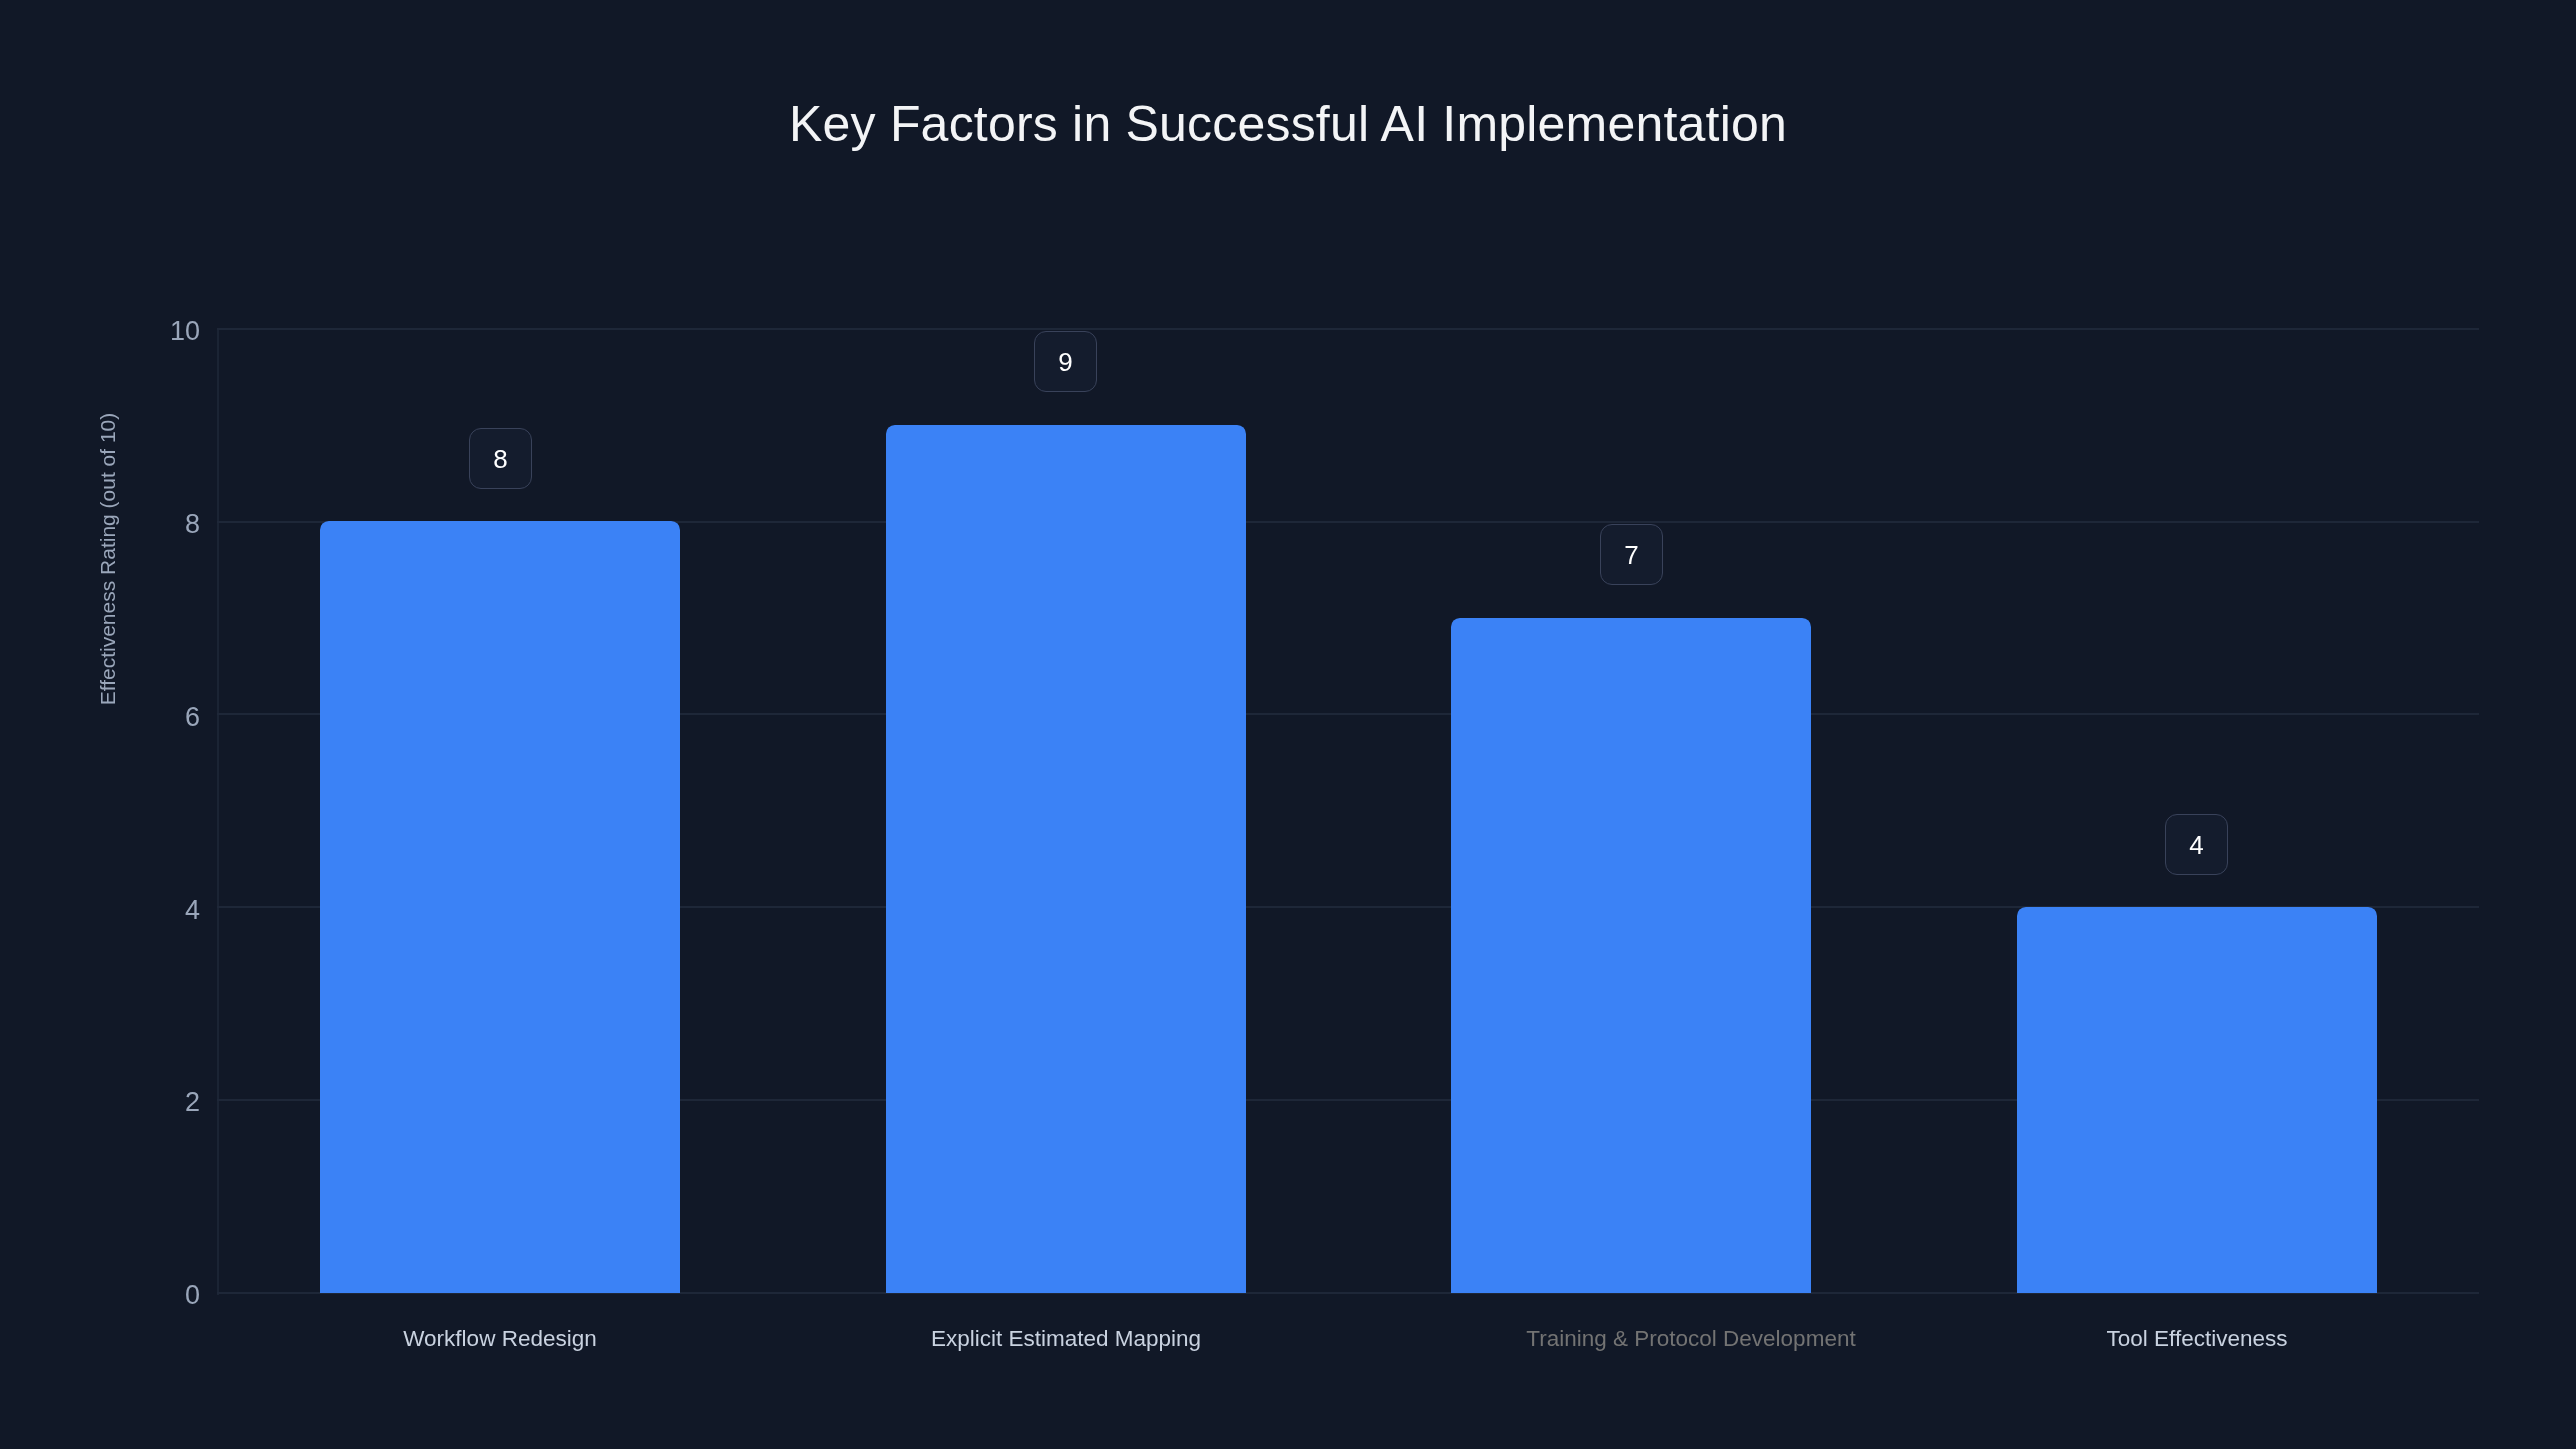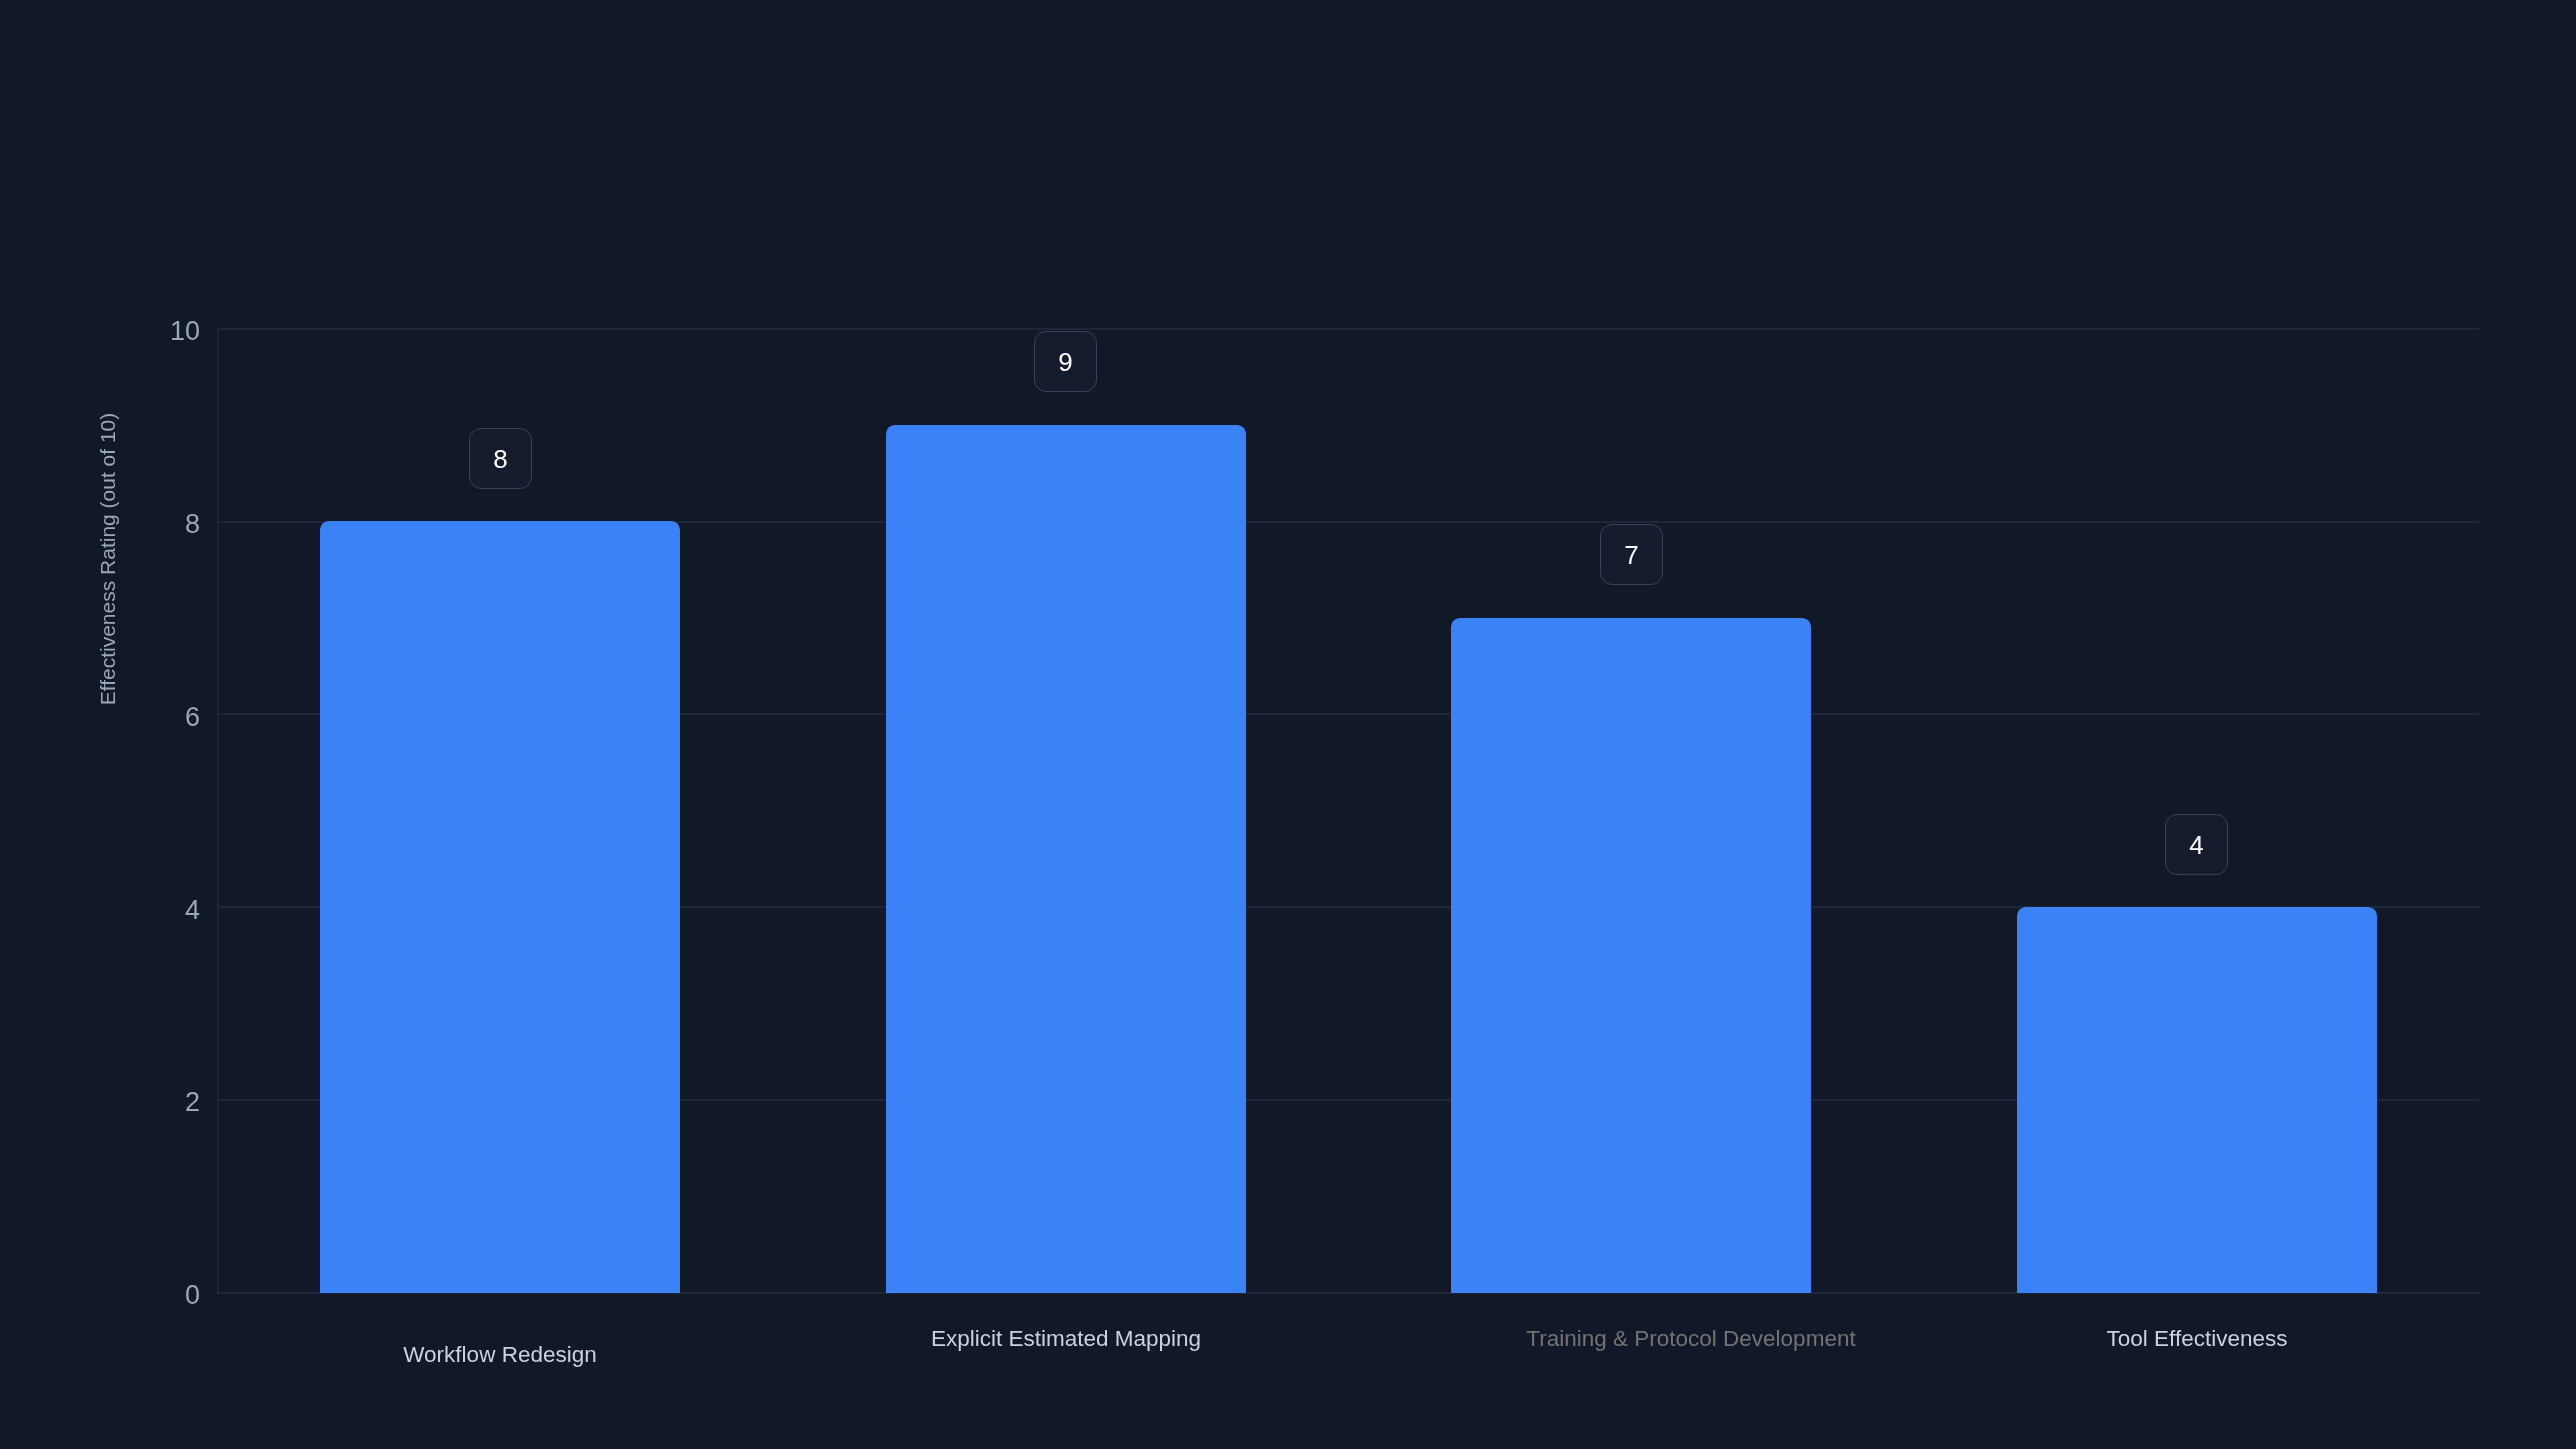--- a/index.html
+++ b/index.html
@@ -122,20 +122,21 @@
     text-align: center;
     line-height: 1;
     white-space: nowrap;
   }
 </style>
 </head>
 <body>
 
 <div id="canvas">
 
+  <div id="chart-title">Key Factors in Successful AI Implementation</div>
 
 
   <div id="y-axis-title">Effectiveness Rating (out of 10)</div>
 
   <div id="axis-left-line"></div>
 
   <div id="gridlines-layer">
       <div class="gridline" style="left: 217px; top: 1292px; width: 2262px; position: absolute; background: rgb(30, 39, 56);"></div>
       <div class="gridline" style="left: 217px; top: 1099px; width: 2262px; position: absolute; background: rgb(30, 39, 56);"></div>
       <div class="gridline" style="left: 217px; top: 906px; width: 2262px; position: absolute; background: rgb(30, 39, 56);"></div>
@@ -157,20 +158,20 @@
       <div class="bar" style="left: 1451px; top: 618px; width: 360px; height: 675px; background: rgb(59, 130, 246);"></div>
       <div class="bar" style="left: 2017px; top: 907px; width: 360px; height: 386px; background: rgb(59, 130, 246);"></div>
     </div>
   <div id="badges-layer">
       <div class="value-badge" style="left: 469px; top: 428px; background: rgb(20, 28, 45); border-color: rgb(57, 66, 90); color: rgb(255, 255, 255);">8</div>
       <div class="value-badge" style="left: 1034px; top: 331px; background: rgb(20, 28, 45); border-color: rgb(57, 66, 90); color: rgb(255, 255, 255);">9</div>
       <div class="value-badge" style="left: 1600px; top: 524px; background: rgb(20, 28, 45); border-color: rgb(57, 66, 90); color: rgb(255, 255, 255);">7</div>
       <div class="value-badge" style="left: 2165px; top: 814px; background: rgb(20, 28, 45); border-color: rgb(57, 66, 90); color: rgb(255, 255, 255);">4</div>
     </div>
   <div id="xtick-layer">
-      <div class="x-tick-label" style="left: 217px; width: 566px; color: rgb(201, 210, 224); margin-top: 16px;">Workflow Redesign</div>
+      <div class="x-tick-label" style="left: 217px; width: 566px; color: rgb(201, 210, 224);">Workflow Redesign</div>
       <div class="x-tick-label" style="left: 783px; width: 566px; color: rgb(201, 210, 224);">Explicit Estimated Mapping</div>
       <div class="x-tick-label" style="left: 1408px; width: 566px; color: #737373;">Training &amp; Protocol Development</div>
       <div class="x-tick-label" style="left: 1914px; width: 566px; color: rgb(201, 210, 224);">Tool Effectiveness</div>
     </div>
 
 </div>
 
 
 </body></html>

